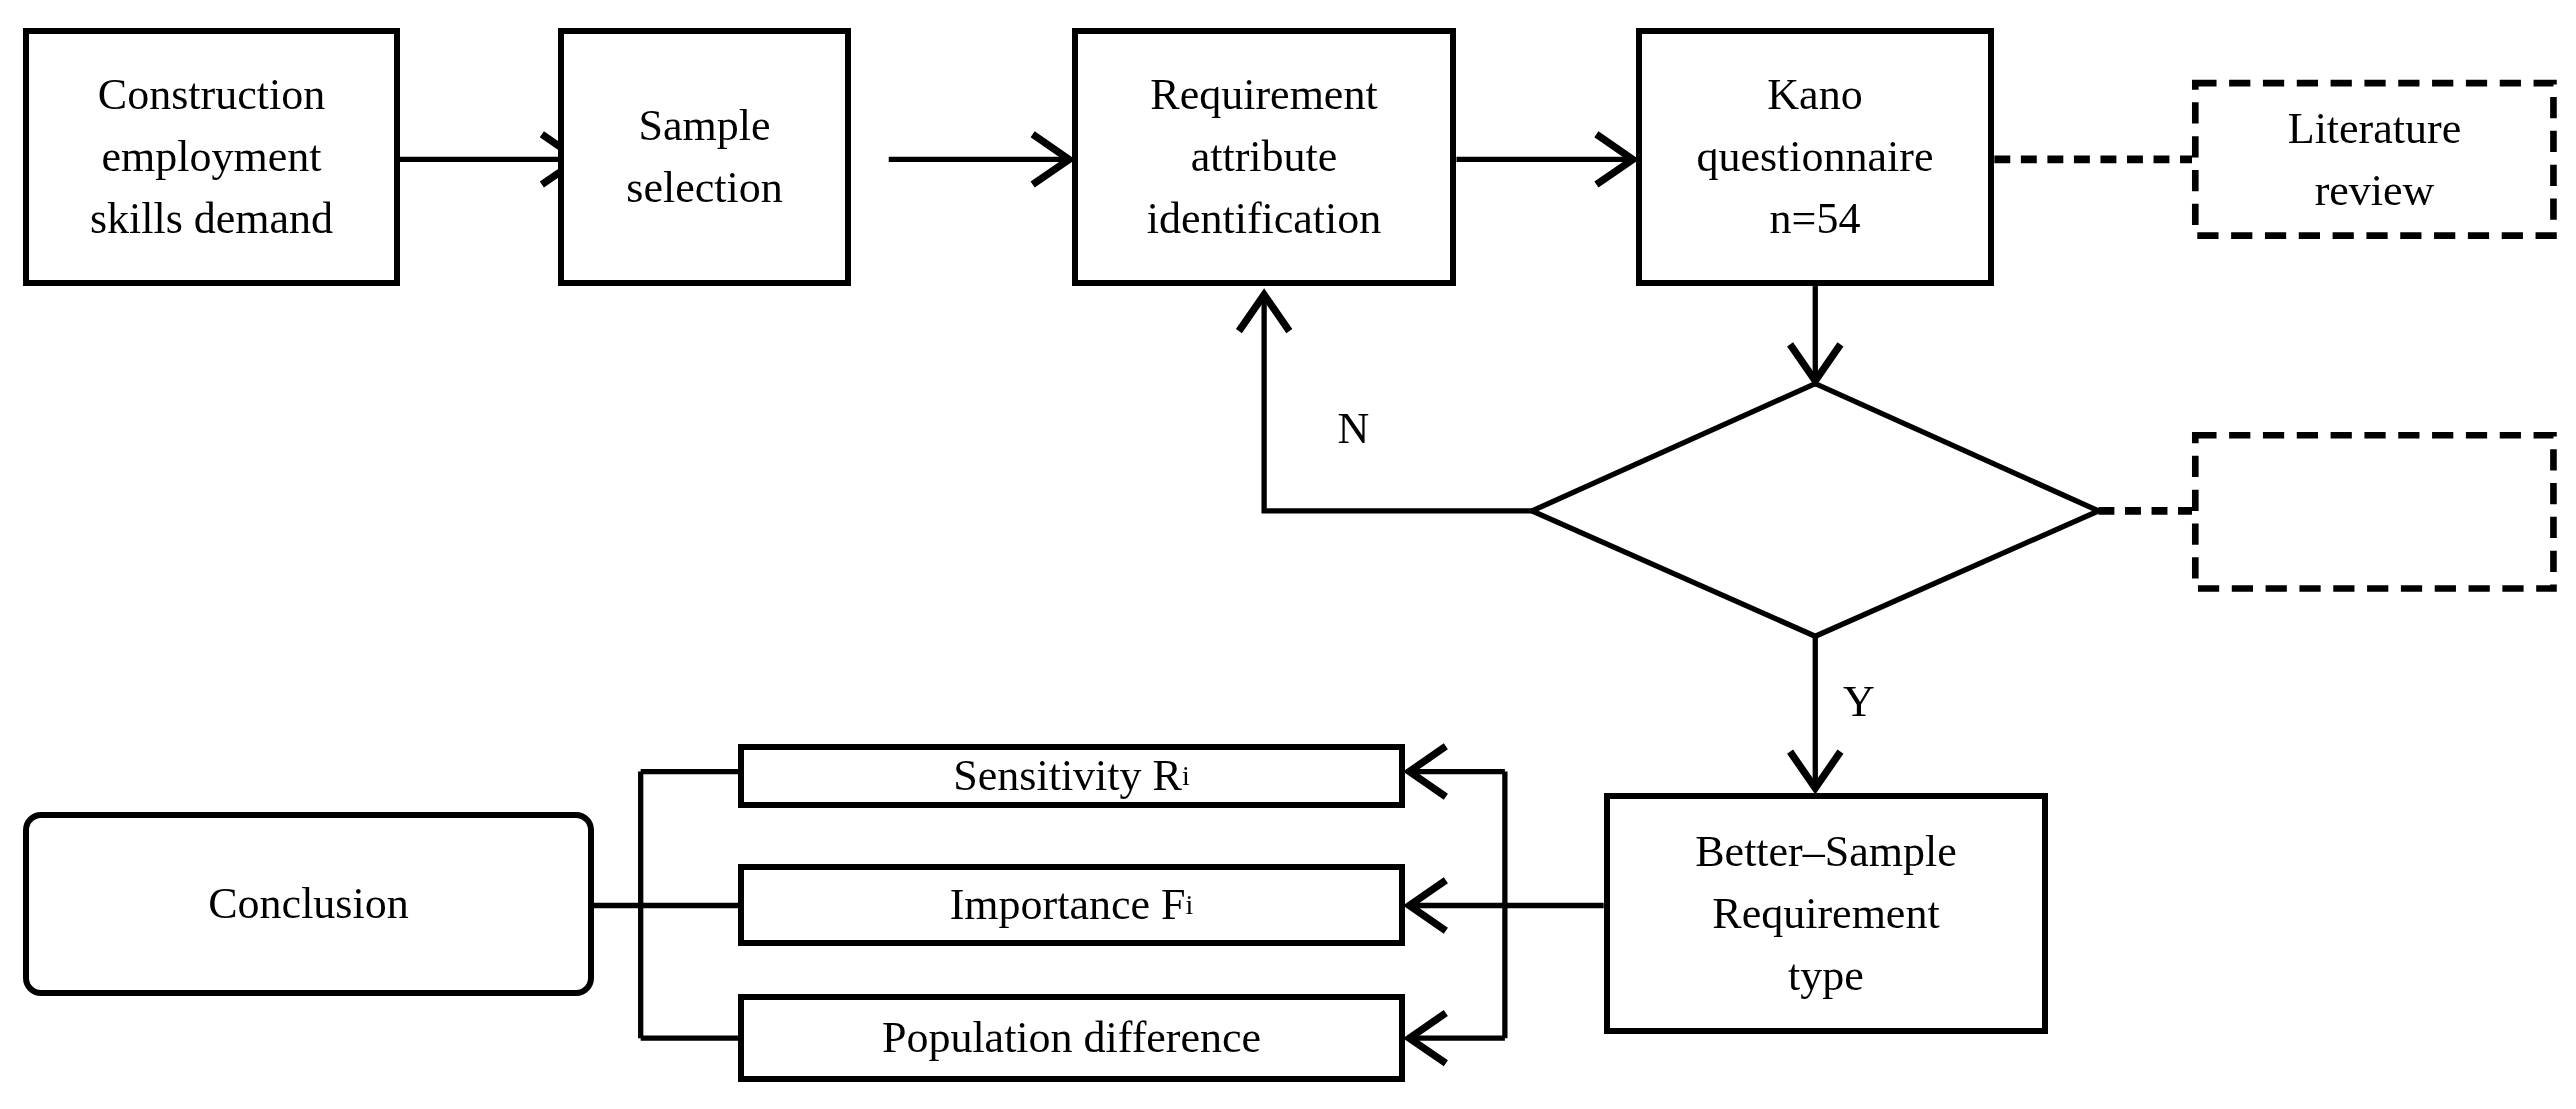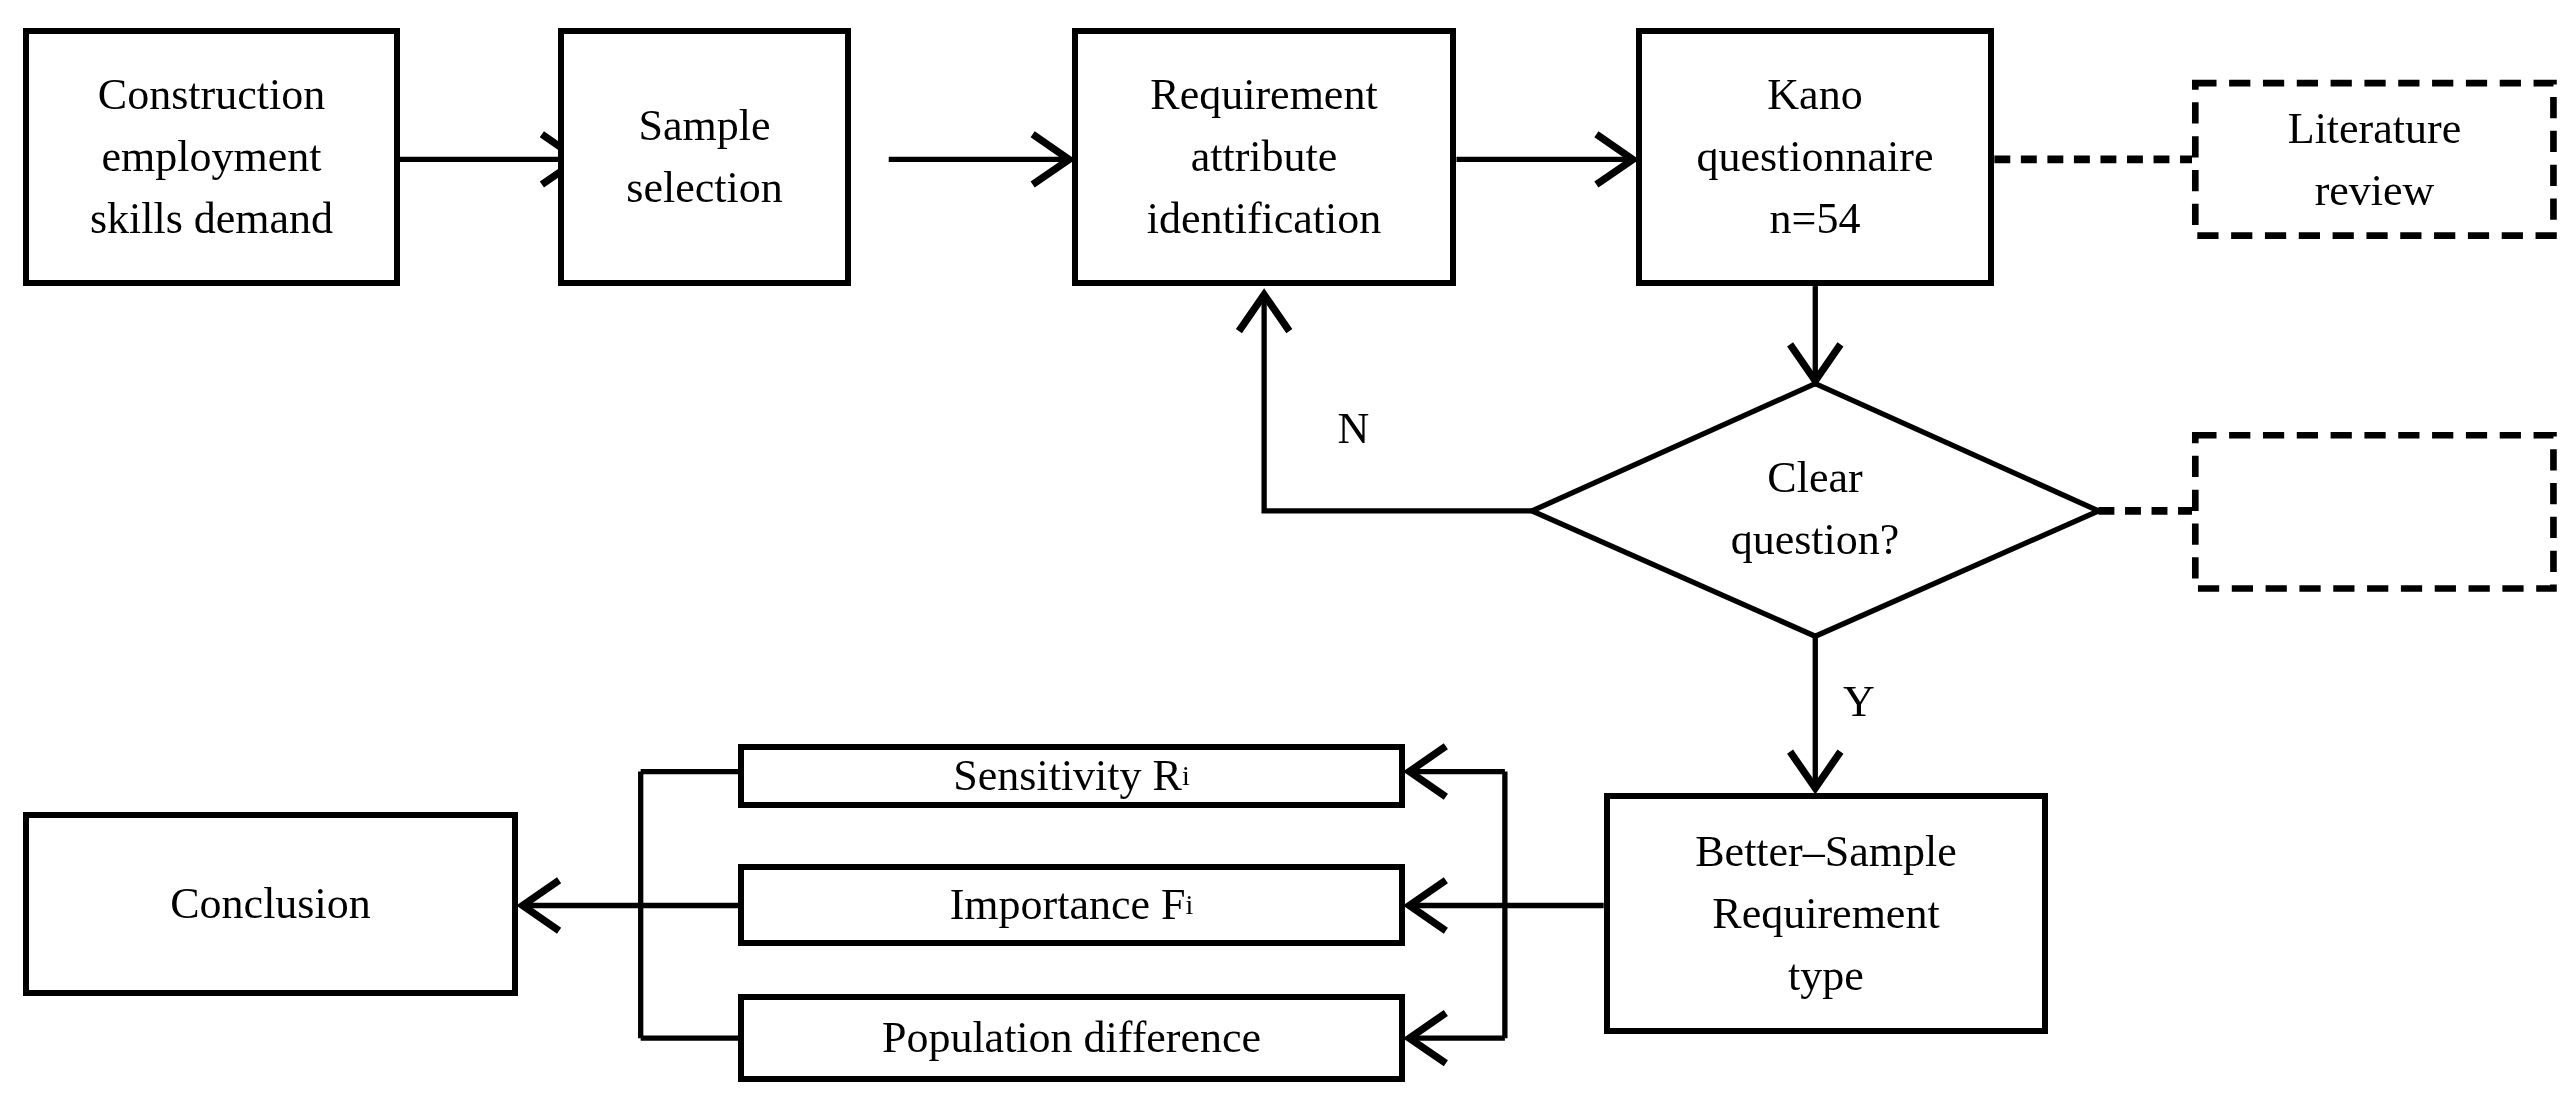--- a/index.html
+++ b/index.html
@@ -44,21 +44,21 @@
   #n-sample       { left: 558px;  top: 28px;   width: 293px;  height: 258px; }
   #n-requirement  { left: 1072px; top: 28px;   width: 384px;  height: 258px; }
   #n-kano         { left: 1636px; top: 28px;   width: 358px;  height: 258px; }
   #n-literature   { left: 2192px; top: 80px;  width: 365px;  height: 159px; }
   #n-diamond-label{ left: 1649px; top: 440px;  width: 332px;  height: 138px; }
   #n-unstructured { left: 2192px; top: 432px;  width: 365px;  height: 160px; }
   #n-betterworse  { left: 1604px; top: 793px; width: 444px;  height: 241px; }
   #n-sensitivity  { left: 738px; top: 744px; width: 667px; height: 64px; }
   #n-importance   { left: 738px; top: 864px; width: 667px; height: 82px; }
   #n-population   { left: 738px; top: 994px; width: 667px; height: 88px; }
-  #n-conclusion   { left: 23px;   top: 812px; width: 495px;  height: 184px; }
+  #n-conclusion   { left: 23px;   top: 812px; width: 571px;  height: 184px; border-radius: 18px; }
   #lbl-n          { left: 1317px; top: 398px;  width: 73px;  height: 62px; }
   #lbl-y          { left: 1829px; top: 671px; width: 60px;   height: 62px; }
 </style>
 </head>
 <body>
 
 <div class="canvas">
 
   <svg class="edges" viewBox="0 0 3884 1673" xmlns="http://www.w3.org/2000/svg" fill="none" stroke="#000000">
 
@@ -133,22 +133,20 @@
 attribute
 identification</div>
 
   <div class="node solid" id="n-kano">Kano
 questionnaire
 n=54</div>
 
   <div class="node plain" id="n-literature">Literature
 review</div>
 
-  <div class="node plain" id="n-diamond-label">Clear
-question?</div>
 
 
   <div class="node solid" id="n-betterworse">Better–Sample
 Requirement
 type</div>
 
   <div class="node solid" id="n-sensitivity">
     <span>Sensitivity R</span><sub class="subscript">i</sub>
   </div>
 

